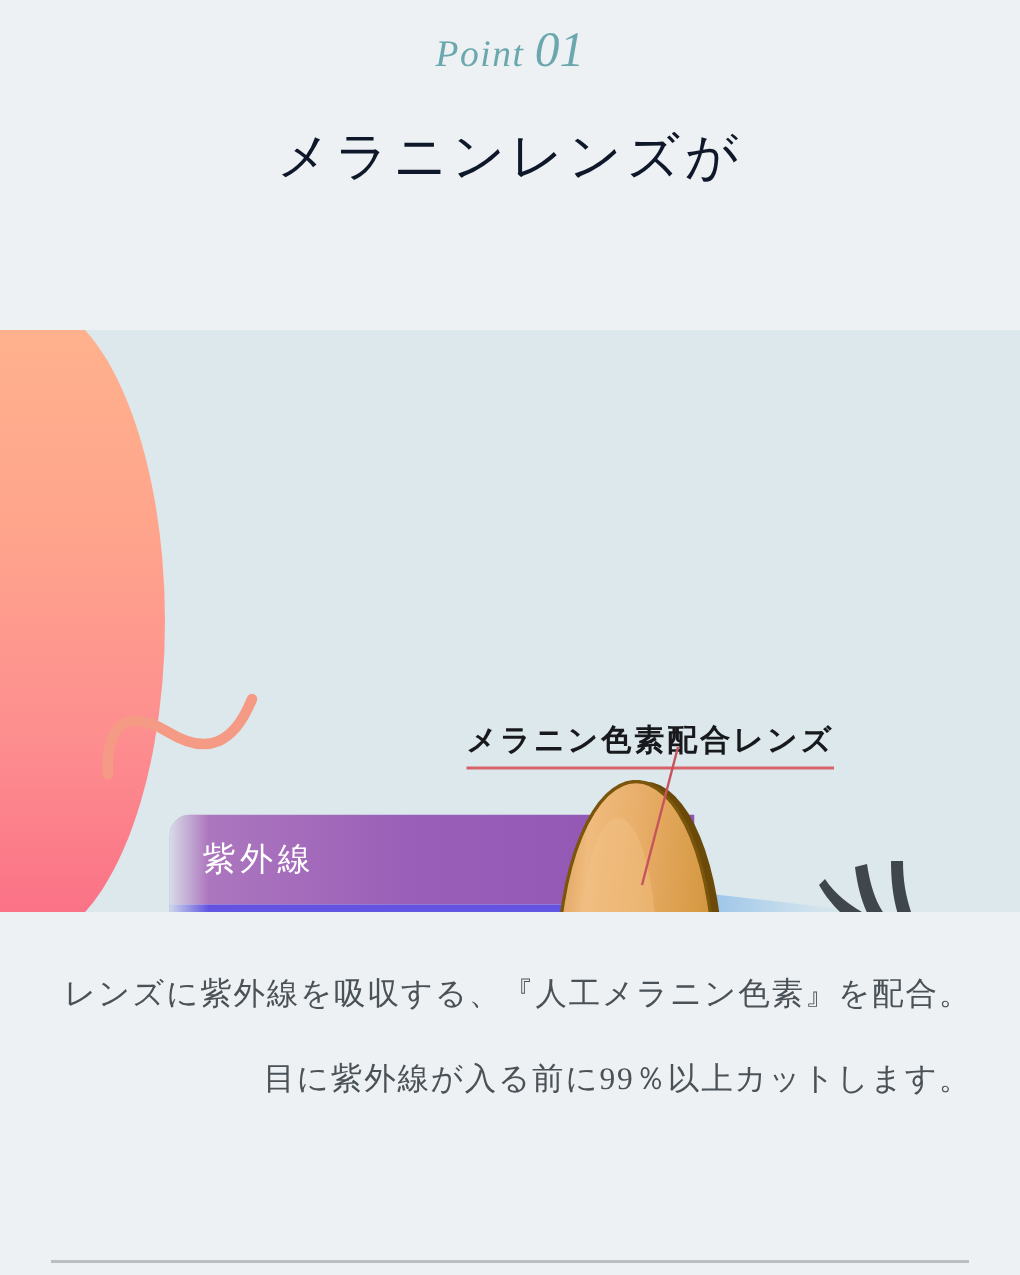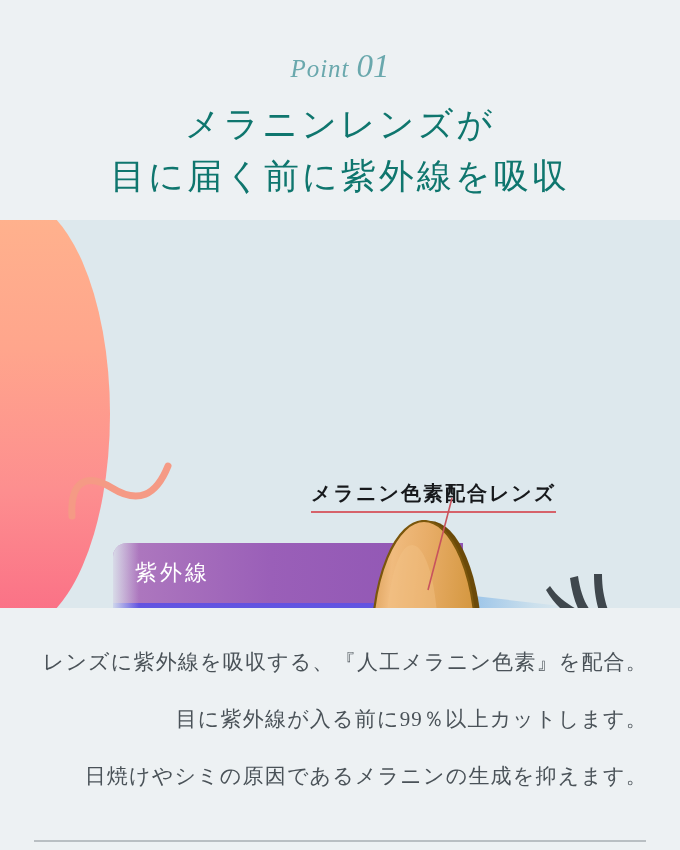--- a/index.html
+++ b/index.html
@@ -5,34 +5,34 @@
   * { margin:0; padding:0; box-sizing:border-box; }
   html,body { width:680px; height:850px; }
   body {
     background:#edf1f3;
     font-family:"Liberation Serif","DejaVu Serif",serif;
     position:relative;
     overflow:hidden;
   }
 
   
-  .header { padding-top:50px; text-align:center; }
+  .header { padding-top:18px; text-align:center; }
   .point-line {
     color:#6aa8ad;
     font-style:italic;
     font-size:27px;
     letter-spacing:1px;
     line-height:1;
   }
   .point-label { font-size:25px; }
   .point-num { font-size:33px; margin-left:7px; letter-spacing:0px; }
 
   .headline {
-    margin-top:16px;
-    color:#0f766e;
+    margin-top:28px;
+    color:#0f172a;
     font-size:35px;
     line-height:1.48;
     letter-spacing:3px;
     font-weight:400;
   }
   .headline span { display:block; }
 
   
   .diagram {
     position:absolute;
@@ -155,21 +155,20 @@
 </style>
 </head>
 <body>
 
 <div class="header">
   <div class="point-line">
     <span class="point-label">Point</span><span class="point-num">01</span>
   </div>
   <h1 class="headline">
     <span>メラニンレンズが</span>
-    <span>目に届く前に紫外線を吸収</span>
   </h1>
 </div>
 
 <div class="diagram">
 
   <div class="source"></div>
 
   <svg class="wave wave-top" width="130" height="62" viewBox="0 0 130 62">
     <path d="M8 58 C6 24 22 14 48 30 C74 46 92 38 104 8" fill="none" stroke="#f59a85" stroke-width="7" stroke-linecap="round"></path>
   </svg>
@@ -223,16 +222,15 @@
       <path d="M46 44 C78 44 108 58 124 74 C106 94 78 110 48 110 C36 106 30 92 30 76 C30 58 36 46 46 44 Z"></path>
       <path d="M42 44 C56 44 70 46 84 50 L80 44 C68 41 54 40 44 41 Z"></path>
     </g>
     <ellipse cx="44" cy="63" rx="9" ry="13" fill="#eef3f5" transform="rotate(-16 44 63)"></ellipse>
   </svg>
 </div>
 
 <div class="body-copy">
   <p>レンズに紫外線を吸収する、『人工メラニン色素』を配合。</p>
   <p>目に紫外線が入る前に99％以上カットします。</p>
-  <p>日焼けやシミの原因であるメラニンの生成を抑えます。</p>
 </div>
 
 <div class="divider"></div>
 
 </body></html>

